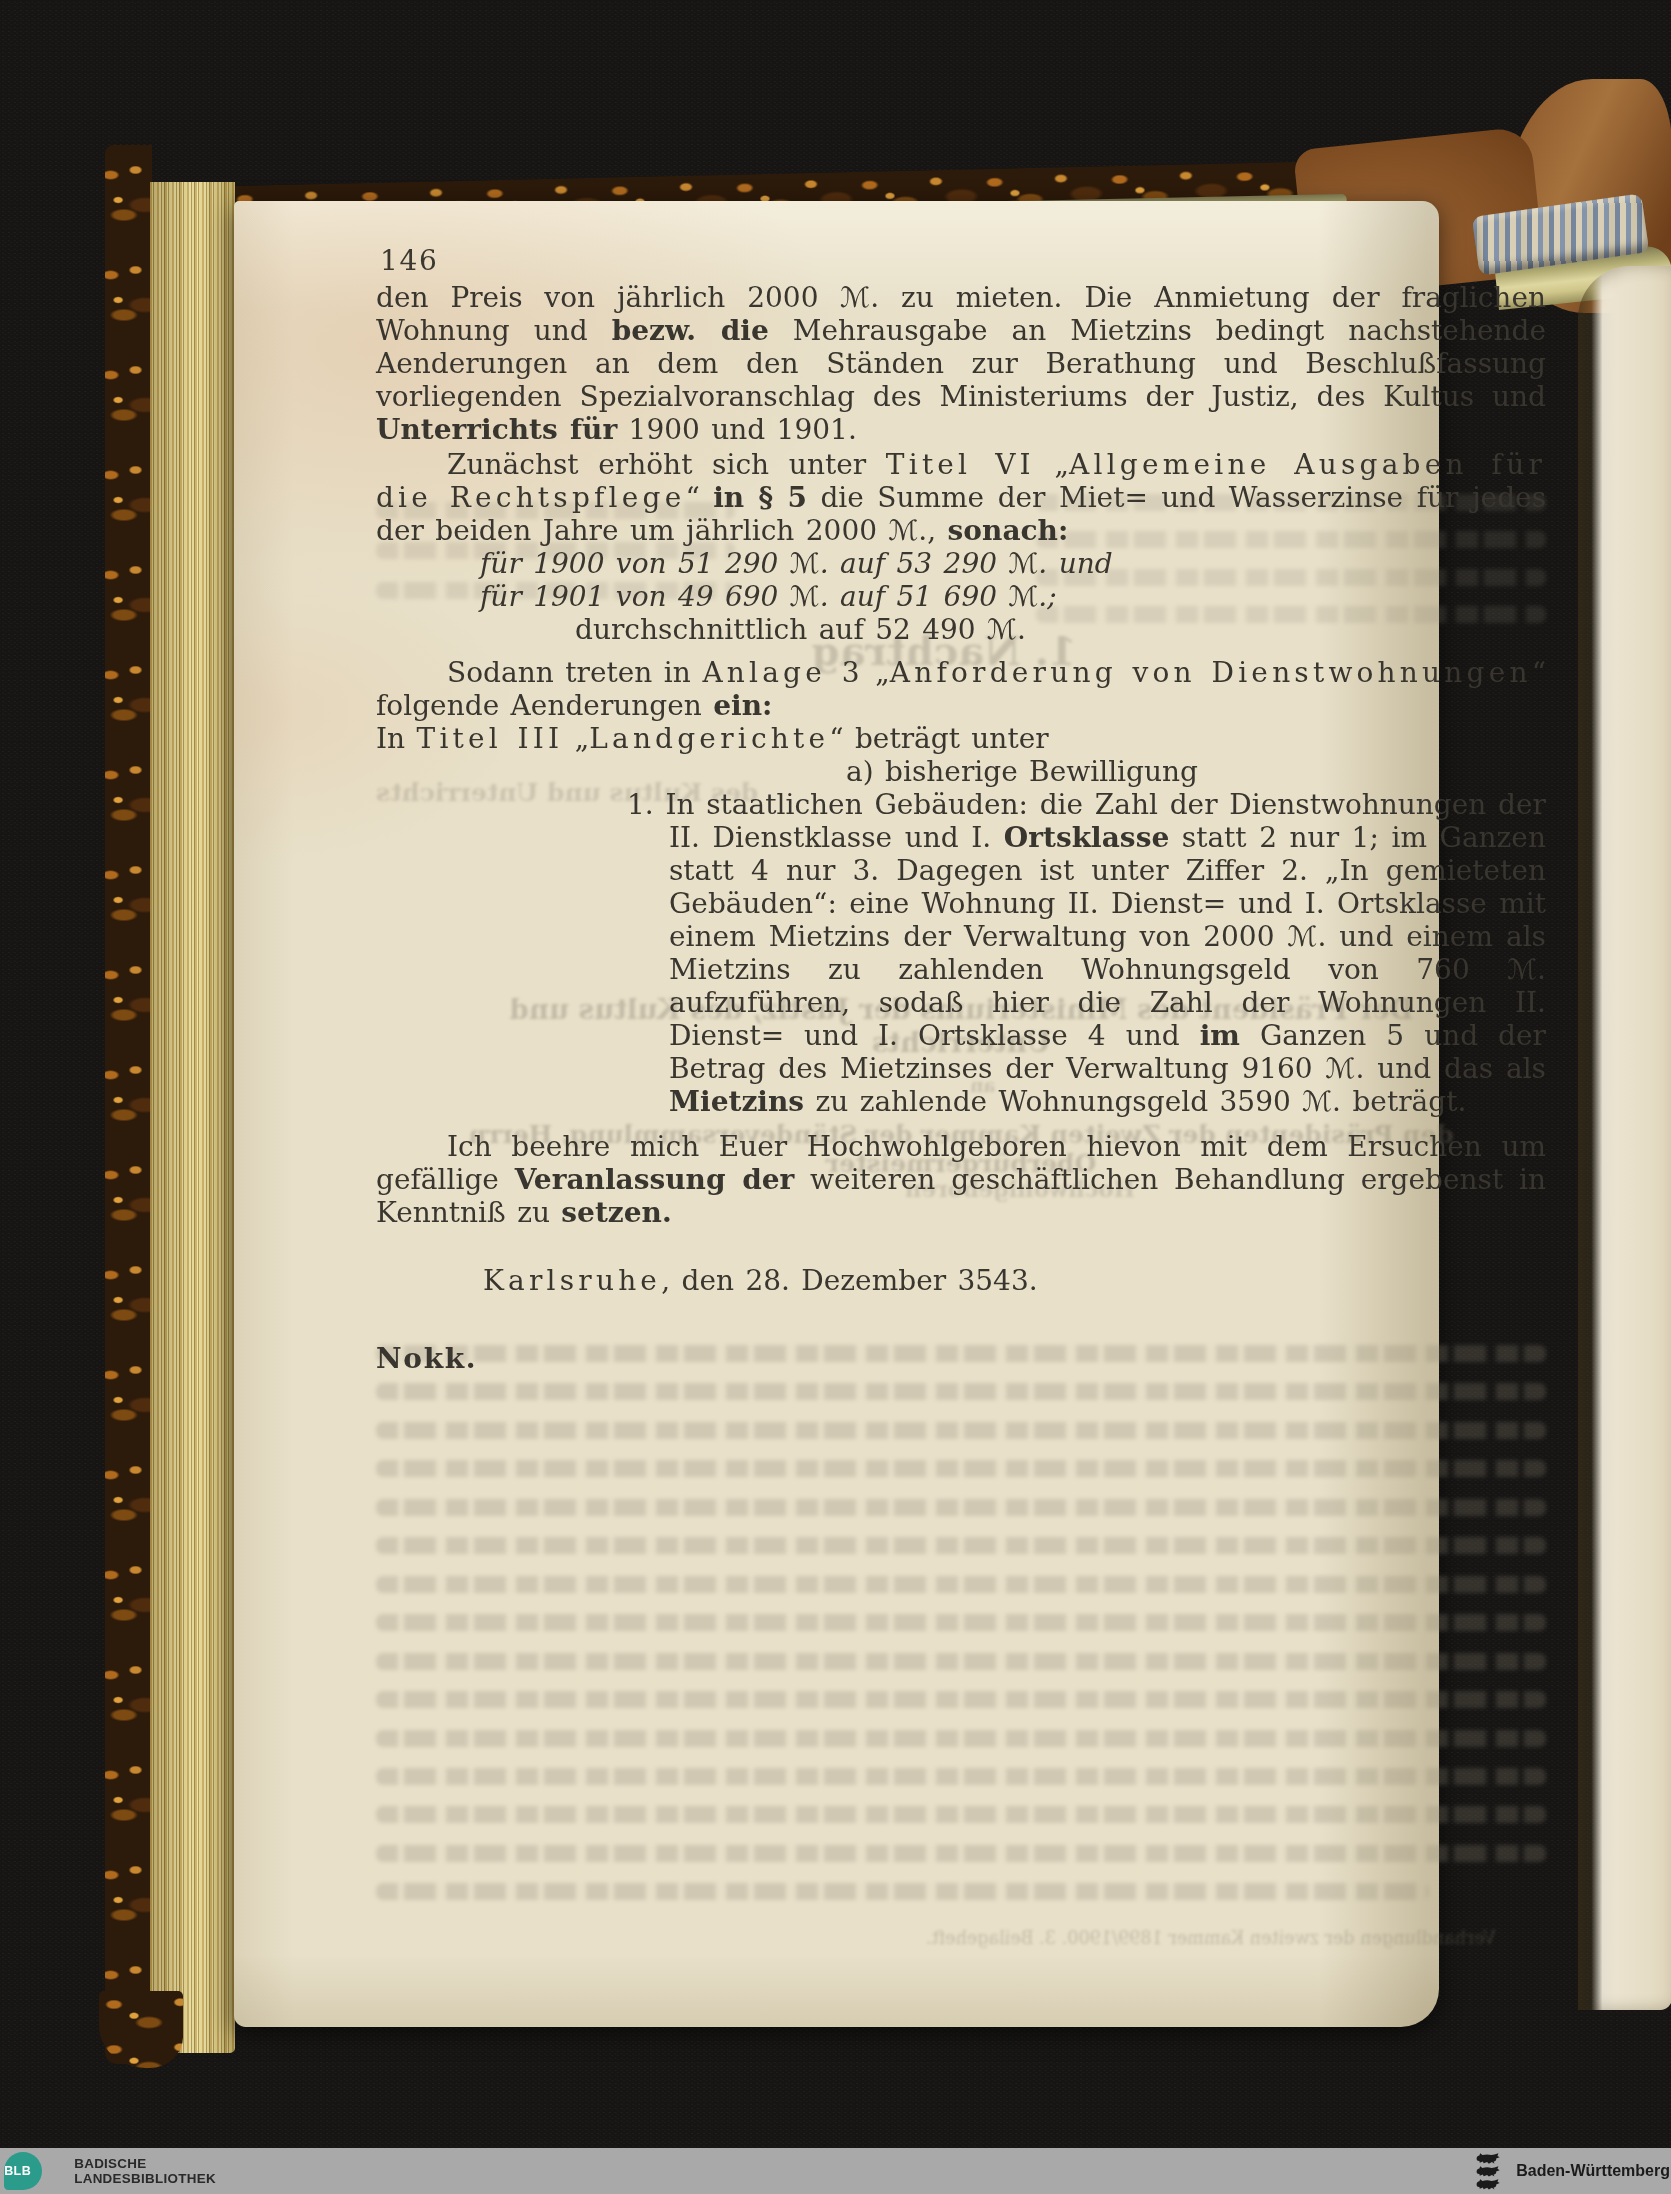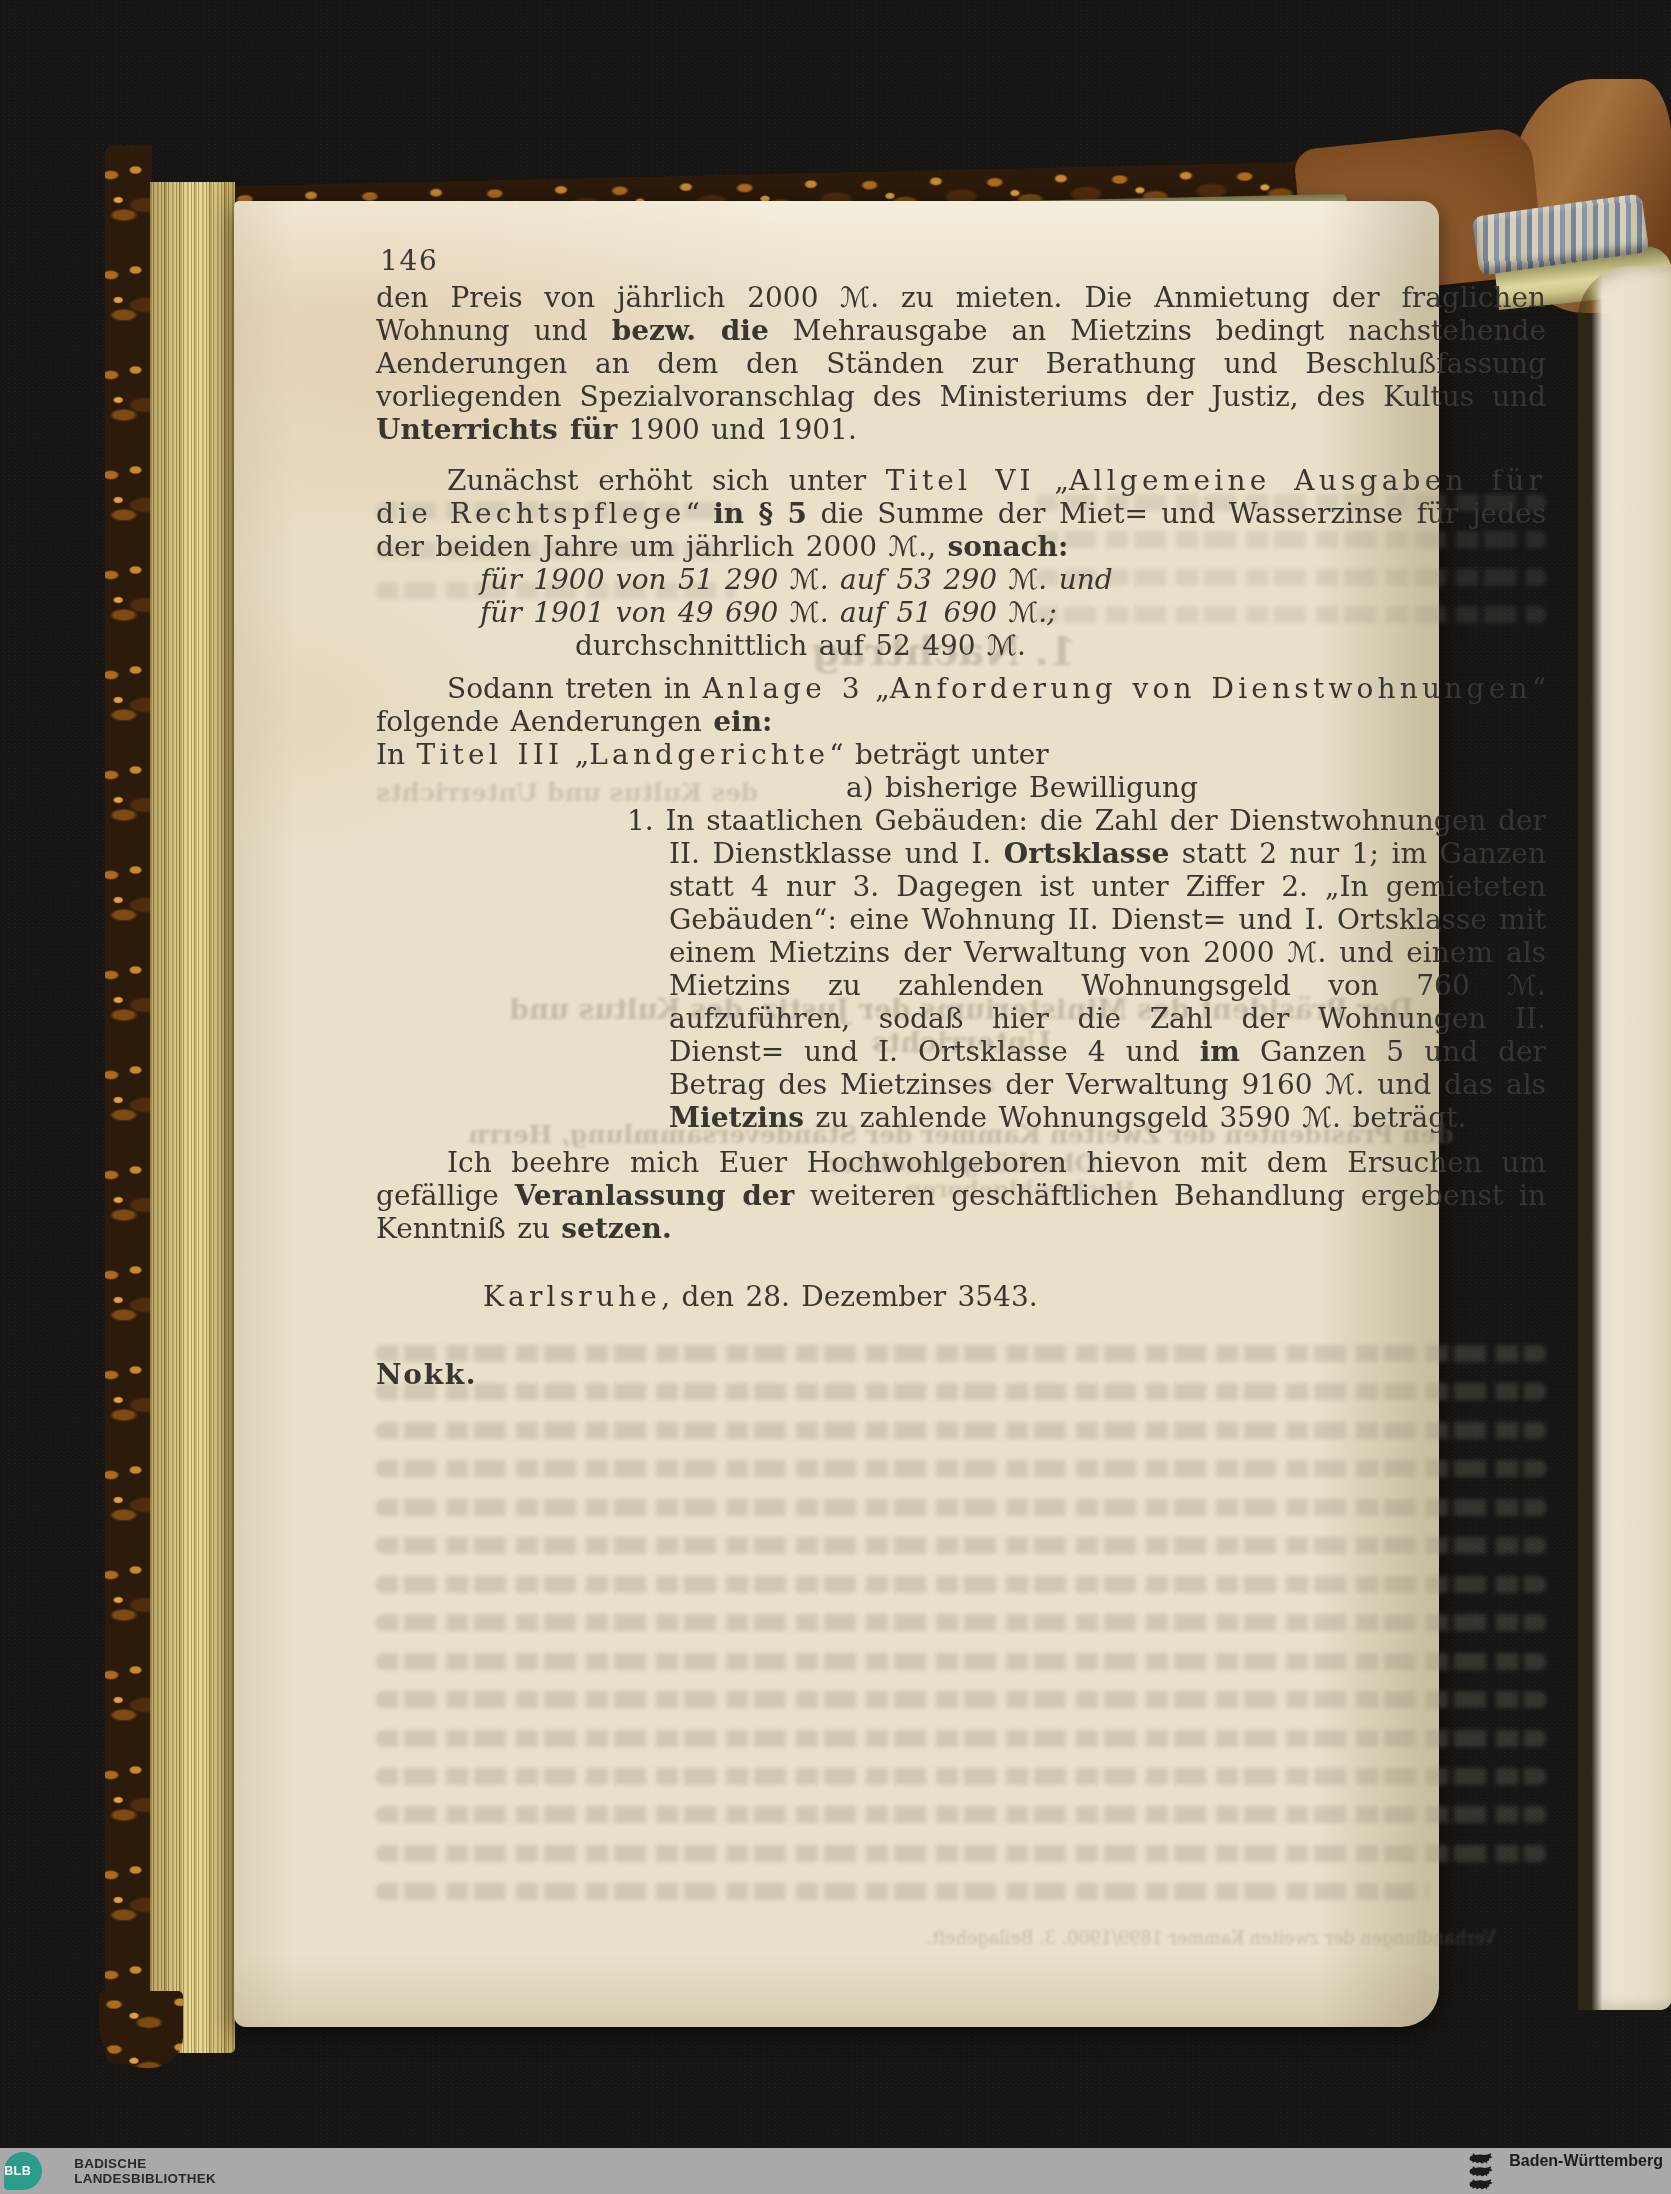--- a/index.html
+++ b/index.html
@@ -72,21 +72,21 @@
       linear-gradient(180deg, rgba(255,252,240,.5), transparent 6%);
     box-shadow:0 6.7px 23.4px rgba(0,0,0,.55);}
 
   
   .pageno{position:absolute;left:146px;top:43px;font-size:28px;color:#3b382f;letter-spacing:1.7px;}
   .text-block{position:absolute;left:142px;top:80px;width:1170px;}
   .para{font-size:28px;line-height:33px;color:#39362f;text-align:justify;word-spacing:2.5px;}
   .para .b{font-weight:bold;}
   .para .sp{letter-spacing:4.2px;}
   .s-p2,.s-p3a,.s-p4{text-indent:71px;}
-  .s-p2{margin-top:18px;}
+  .s-p2{margin-top:2px;}
   .s-p3a{margin-top:10px;}
   .s-p4{margin-top:11.7px;}
   .s-amountA{padding-left:104px;text-align:left;font-style:italic;}
   .s-amountC{padding-left:199px;text-align:left;}
   .s-aline{padding-left:122px;text-align:center;}
   .s-listitem{padding-left:293px;text-indent:-42px;}
   .s-date{margin-top:35px;padding-left:107px;text-align:left;}
   .s-sig{margin-top:45px;text-align:left;letter-spacing:1.7px;}
 
   
@@ -98,21 +98,21 @@
       #8d8572 28px 60px,rgba(141,133,114,.06) 60px 70px);}
 
   
   .bar{position:absolute;left:0;right:0;bottom:0;height:46px;background:#a9a9a9;z-index:20;
        display:flex;align-items:center;font-family:"Liberation Sans","DejaVu Sans",sans-serif;}
   .blb-badge{width:38px;height:38px;margin-left:4.2px;border-radius:50% 50% 50% 4.2px;
        background:#2b9c8c;display:flex;align-items:center;justify-content:flex-start;
        color:#fff;font-weight:bold;font-size:12.5px;letter-spacing:0.4px;flex:0 0 auto;}
   .blb-name{margin-left:32px;font-weight:bold;font-size:13.4px;line-height:15px;
        color:#2a2a2a;letter-spacing:0.3px;}
-  .bar-right{margin-left:auto;margin-right:9px;display:flex;gap:14px;}
+  .bar-right{margin-left:auto;margin-right:2px;display:flex;align-items:center;gap:14px;}
   .bw-text{font-size:16px;font-weight:bold;color:#1b1b1b;}
   .lions{display:block;}
 </style>
 </head>
 <body>
 
 <div id="stage">
 
   <div class="fabric"></div>
 

